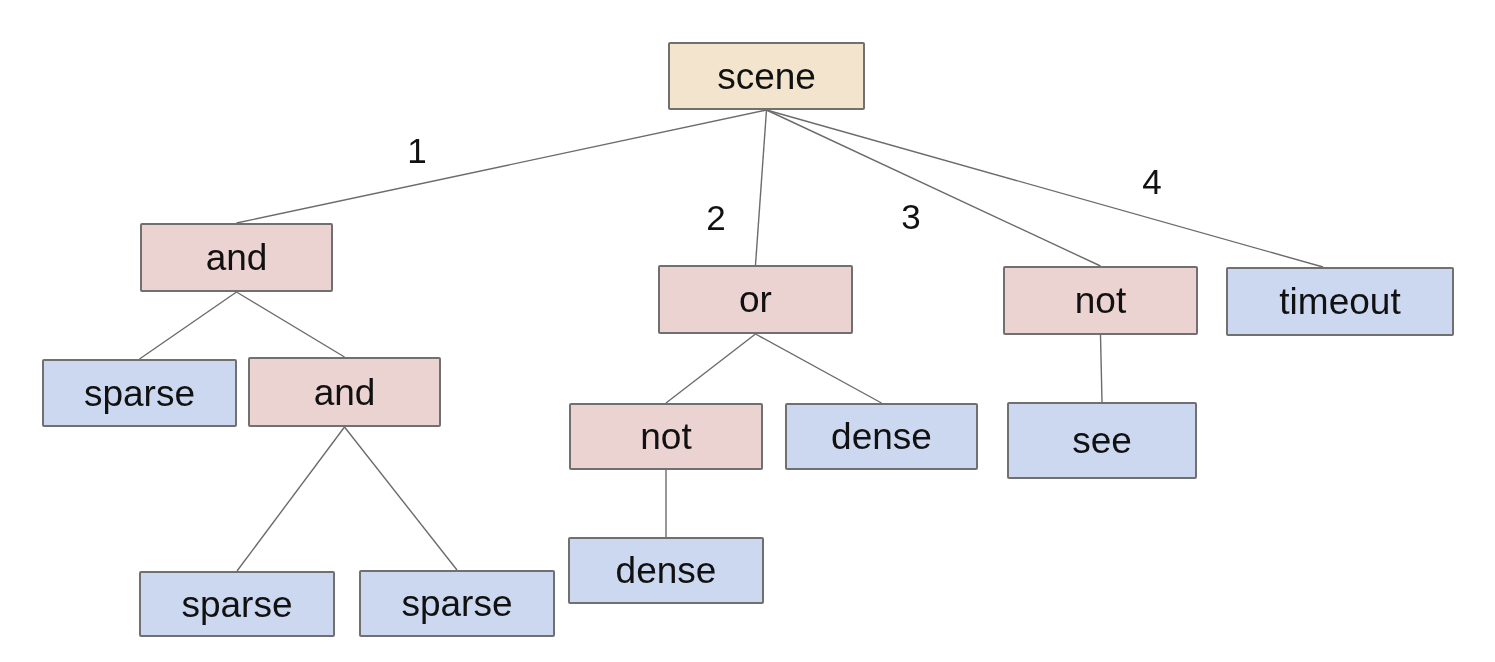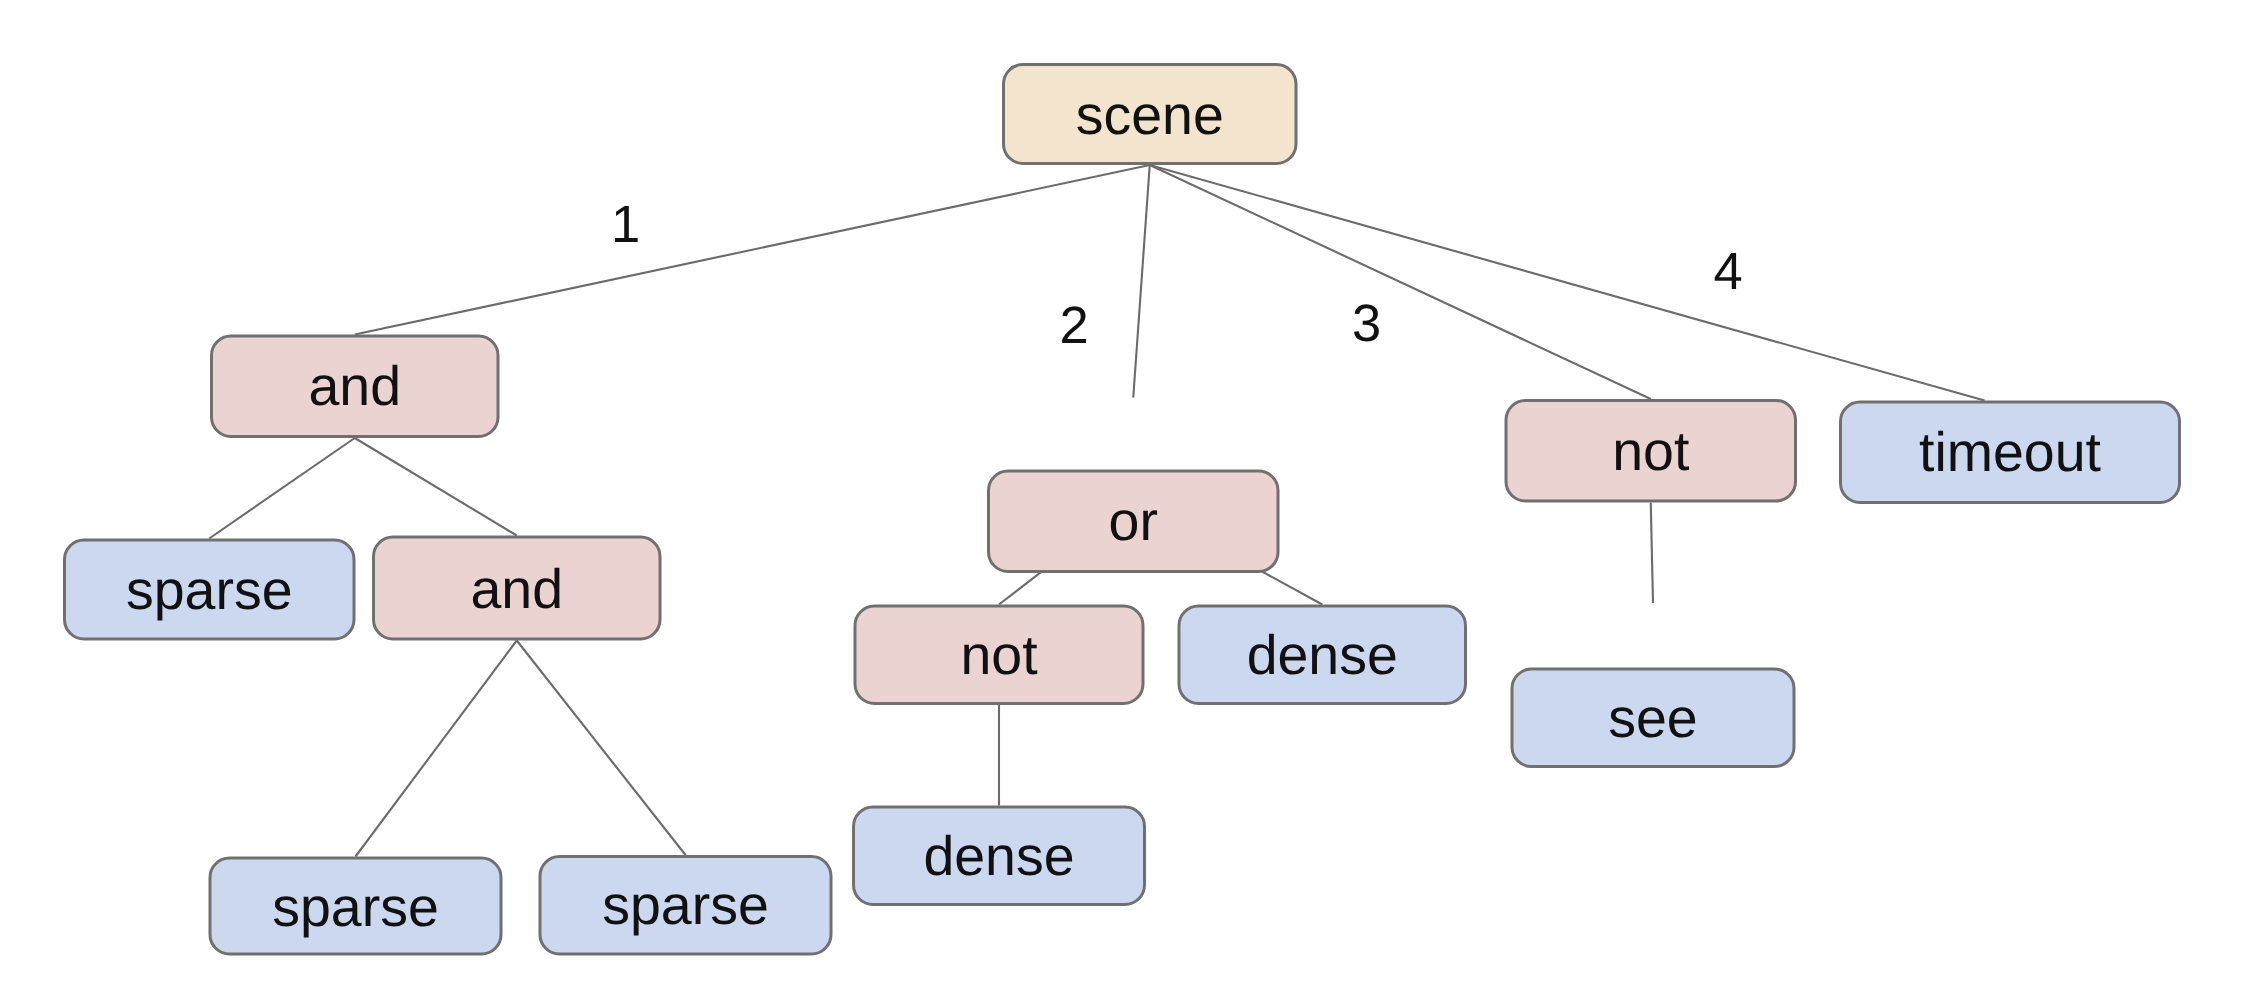--- a/index.html
+++ b/index.html
@@ -18,21 +18,21 @@
   #edge-svg {
     position: absolute;
     left: 0; top: 0;
     width: 1495px;
     height: 662px;
   }
   .node {
     position: absolute;
     box-sizing: border-box;
     border: 2px solid #707070;
-    border-radius: 14px;
+    border-radius: 2px;
     display: flex;
     align-items: center;
     justify-content: center;
     font-size: 37px;
     color: #111111;
     line-height: 1;
     user-select: none;
   }
   .edge-label {
     position: absolute;
@@ -63,25 +63,25 @@
     </svg>
   <div id="labels-layer">
       <div class="edge-label" style="left: 417px; top: 150px;">1</div>
       <div class="edge-label" style="left: 716px; top: 217px;">2</div>
       <div class="edge-label" style="left: 911px; top: 216px;">3</div>
       <div class="edge-label" style="left: 1152px; top: 181px;">4</div>
     </div>
   <div id="nodes-layer">
       <div class="node" style="left: 668px; top: 42px; width: 197px; height: 68px; background: rgb(243, 229, 205); border-color: rgb(112, 112, 112); color: rgb(17, 17, 17);">scene</div>
       <div class="node" style="left: 140px; top: 223px; width: 193px; height: 69px; background: rgb(235, 211, 210); border-color: rgb(112, 112, 112); color: rgb(17, 17, 17);">and</div>
-      <div class="node" style="left: 658px; top: 265px; width: 195px; height: 69px; background: rgb(235, 211, 210); border-color: rgb(112, 112, 112); color: rgb(17, 17, 17); margin-top: 48px;">or</div>
+      <div class="node" style="left: 658px; top: 265px; width: 195px; height: 69px; background: rgb(235, 211, 210); border-color: rgb(112, 112, 112); color: rgb(17, 17, 17);">or</div>
       <div class="node" style="left: 1003px; top: 266px; width: 195px; height: 69px; background: rgb(235, 211, 210); border-color: rgb(112, 112, 112); color: rgb(17, 17, 17);">not</div>
       <div class="node" style="left: 1226px; top: 267px; width: 228px; height: 69px; background: rgb(204, 216, 240); border-color: rgb(112, 112, 112); color: rgb(17, 17, 17);">timeout</div>
       <div class="node" style="left: 42px; top: 359px; width: 195px; height: 68px; background: rgb(204, 216, 240); border-color: rgb(112, 112, 112); color: rgb(17, 17, 17);">sparse</div>
       <div class="node" style="left: 248px; top: 357px; width: 193px; height: 70px; background: rgb(235, 211, 210); border-color: rgb(112, 112, 112); color: rgb(17, 17, 17);">and</div>
       <div class="node" style="left: 569px; top: 403px; width: 194px; height: 67px; background: rgb(235, 211, 210); border-color: rgb(112, 112, 112); color: rgb(17, 17, 17);">not</div>
       <div class="node" style="left: 785px; top: 403px; width: 193px; height: 67px; background: rgb(204, 216, 240); border-color: rgb(112, 112, 112); color: rgb(17, 17, 17);">dense</div>
-      <div class="node" style="left: 1007px; top: 402px; width: 190px; height: 67px; background: rgb(204, 216, 240); border-color: rgb(112, 112, 112); color: rgb(17, 17, 17); margin-top: 43px;">see</div>
+      <div class="node" style="left: 1007px; top: 402px; width: 190px; height: 77px; background: rgb(204, 216, 240); border-color: rgb(112, 112, 112); color: rgb(17, 17, 17);">see</div>
       <div class="node" style="left: 139px; top: 571px; width: 196px; height: 66px; background: rgb(204, 216, 240); border-color: rgb(112, 112, 112); color: rgb(17, 17, 17);">sparse</div>
       <div class="node" style="left: 359px; top: 570px; width: 196px; height: 67px; background: rgb(204, 216, 240); border-color: rgb(112, 112, 112); color: rgb(17, 17, 17);">sparse</div>
       <div class="node" style="left: 568px; top: 537px; width: 196px; height: 67px; background: rgb(204, 216, 240); border-color: rgb(112, 112, 112); color: rgb(17, 17, 17);">dense</div>
     </div>
 </div>
 
 </body></html>

